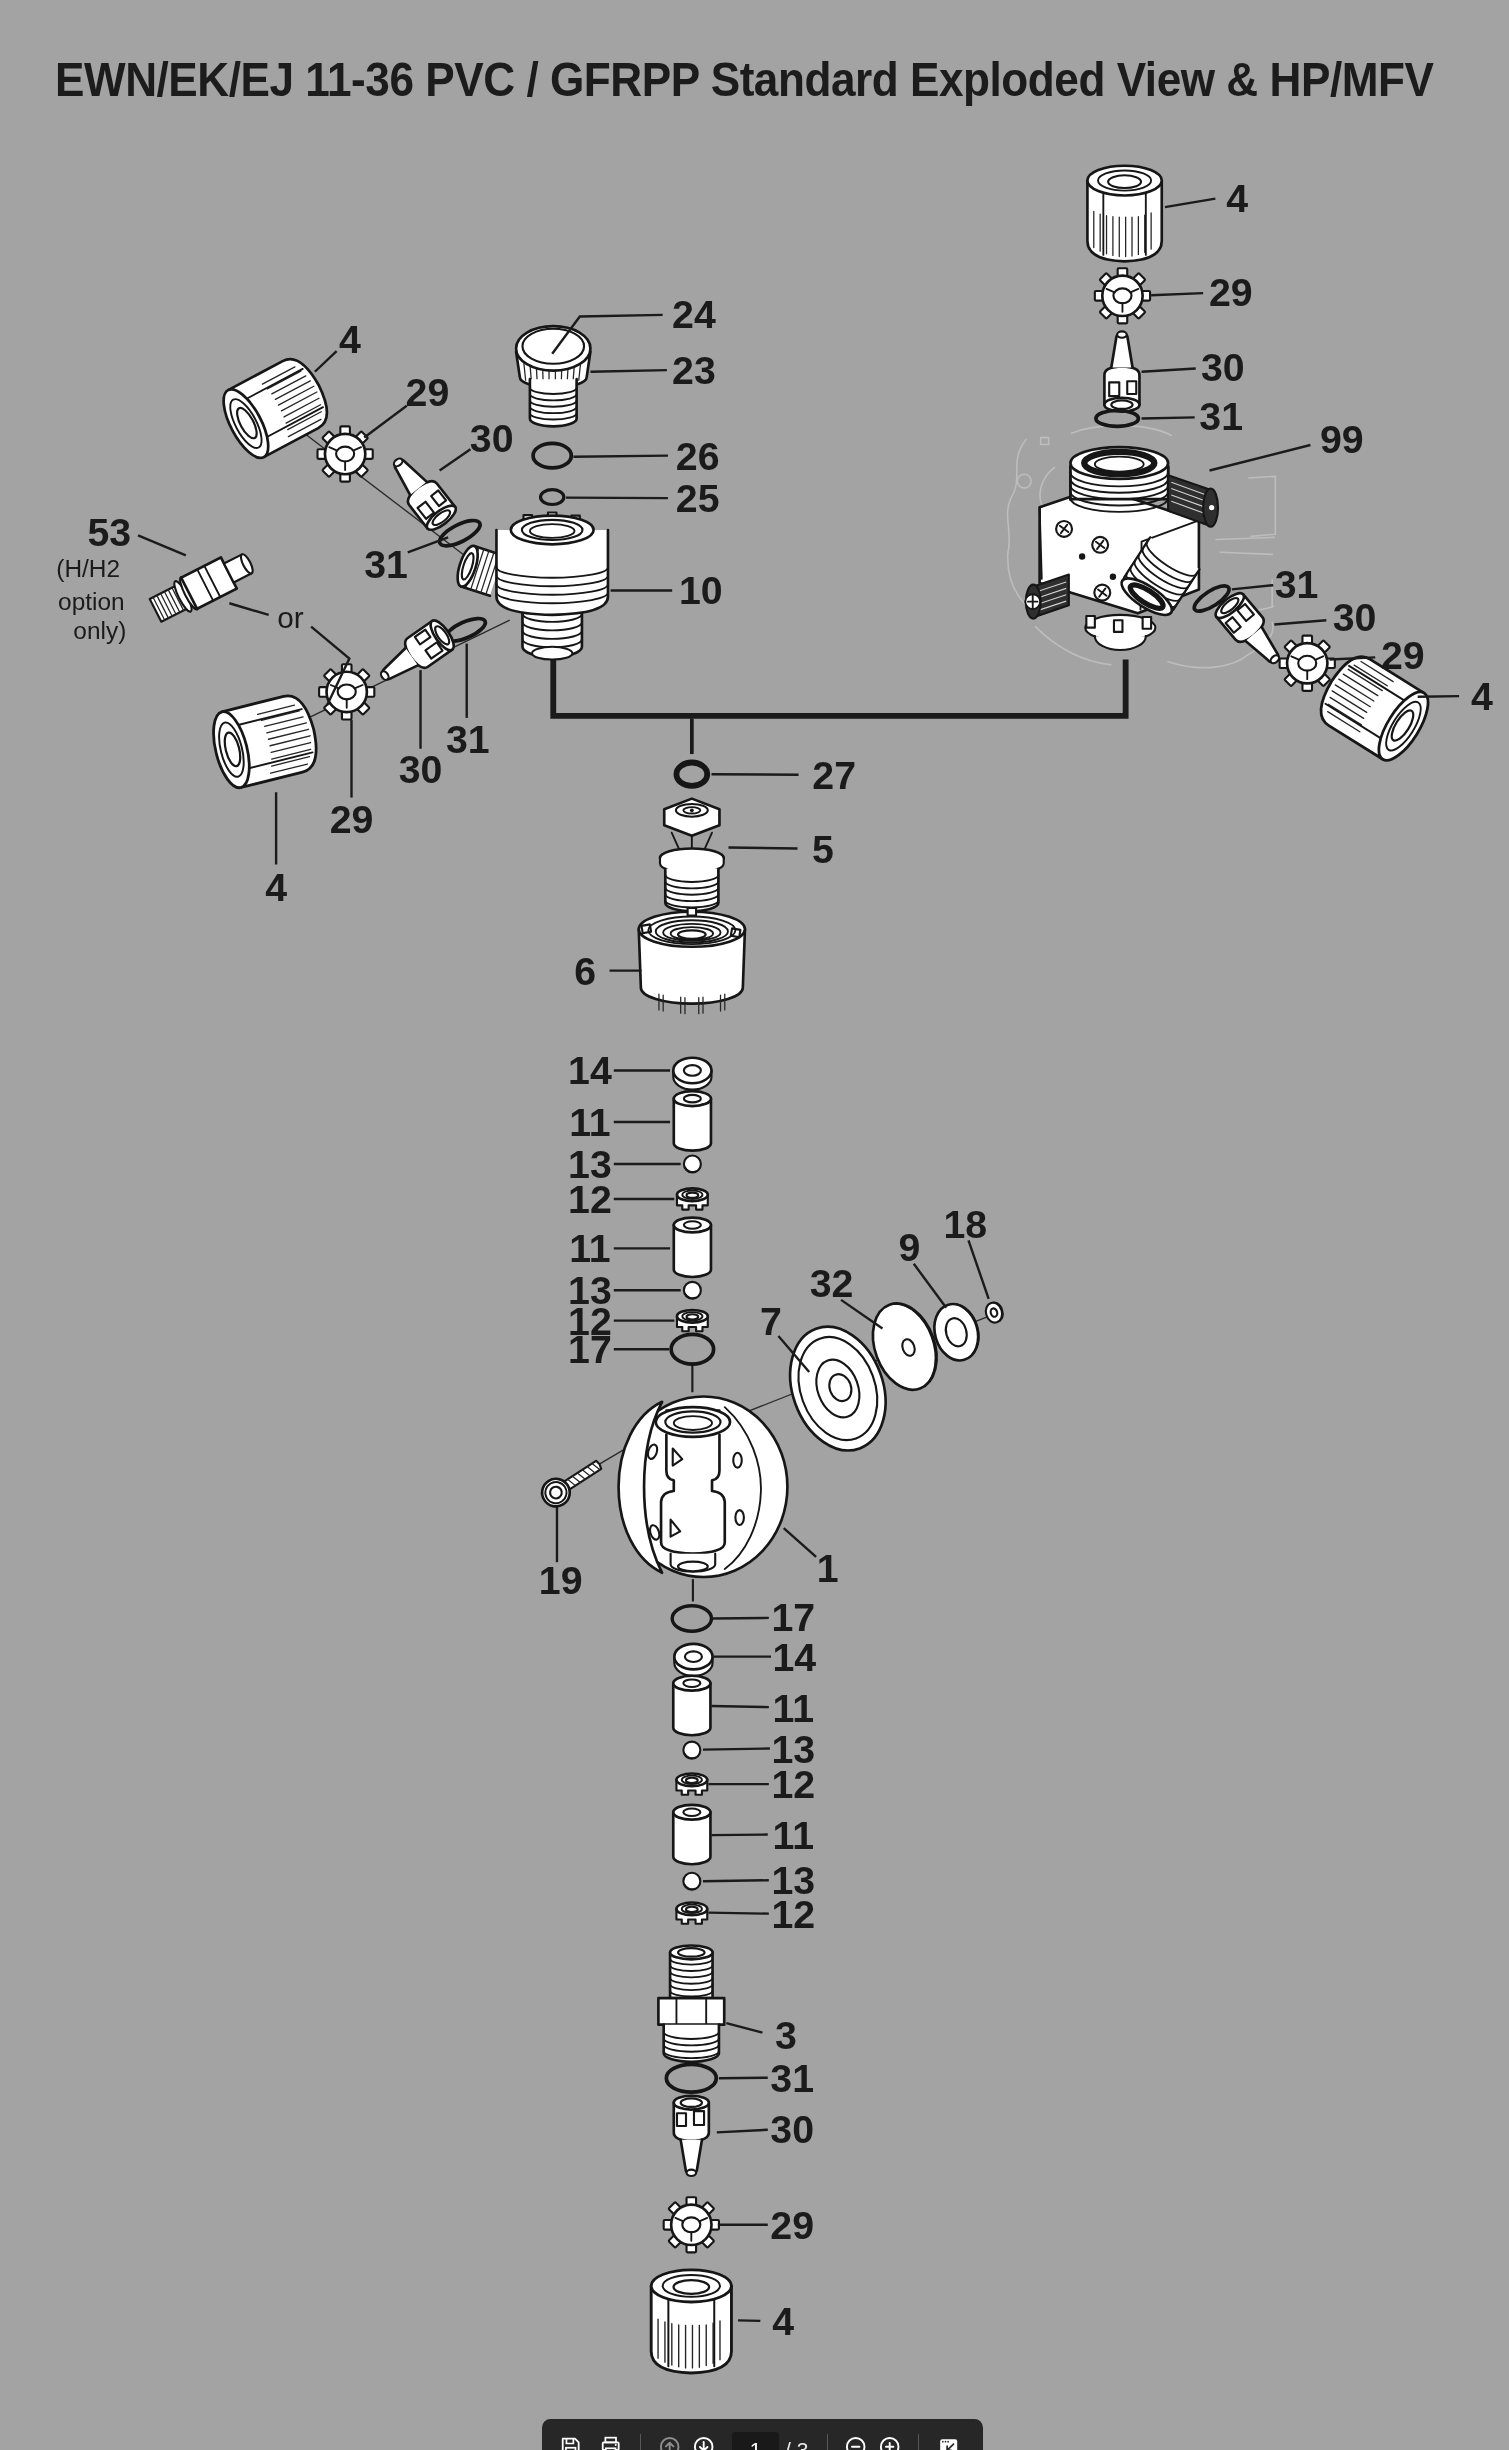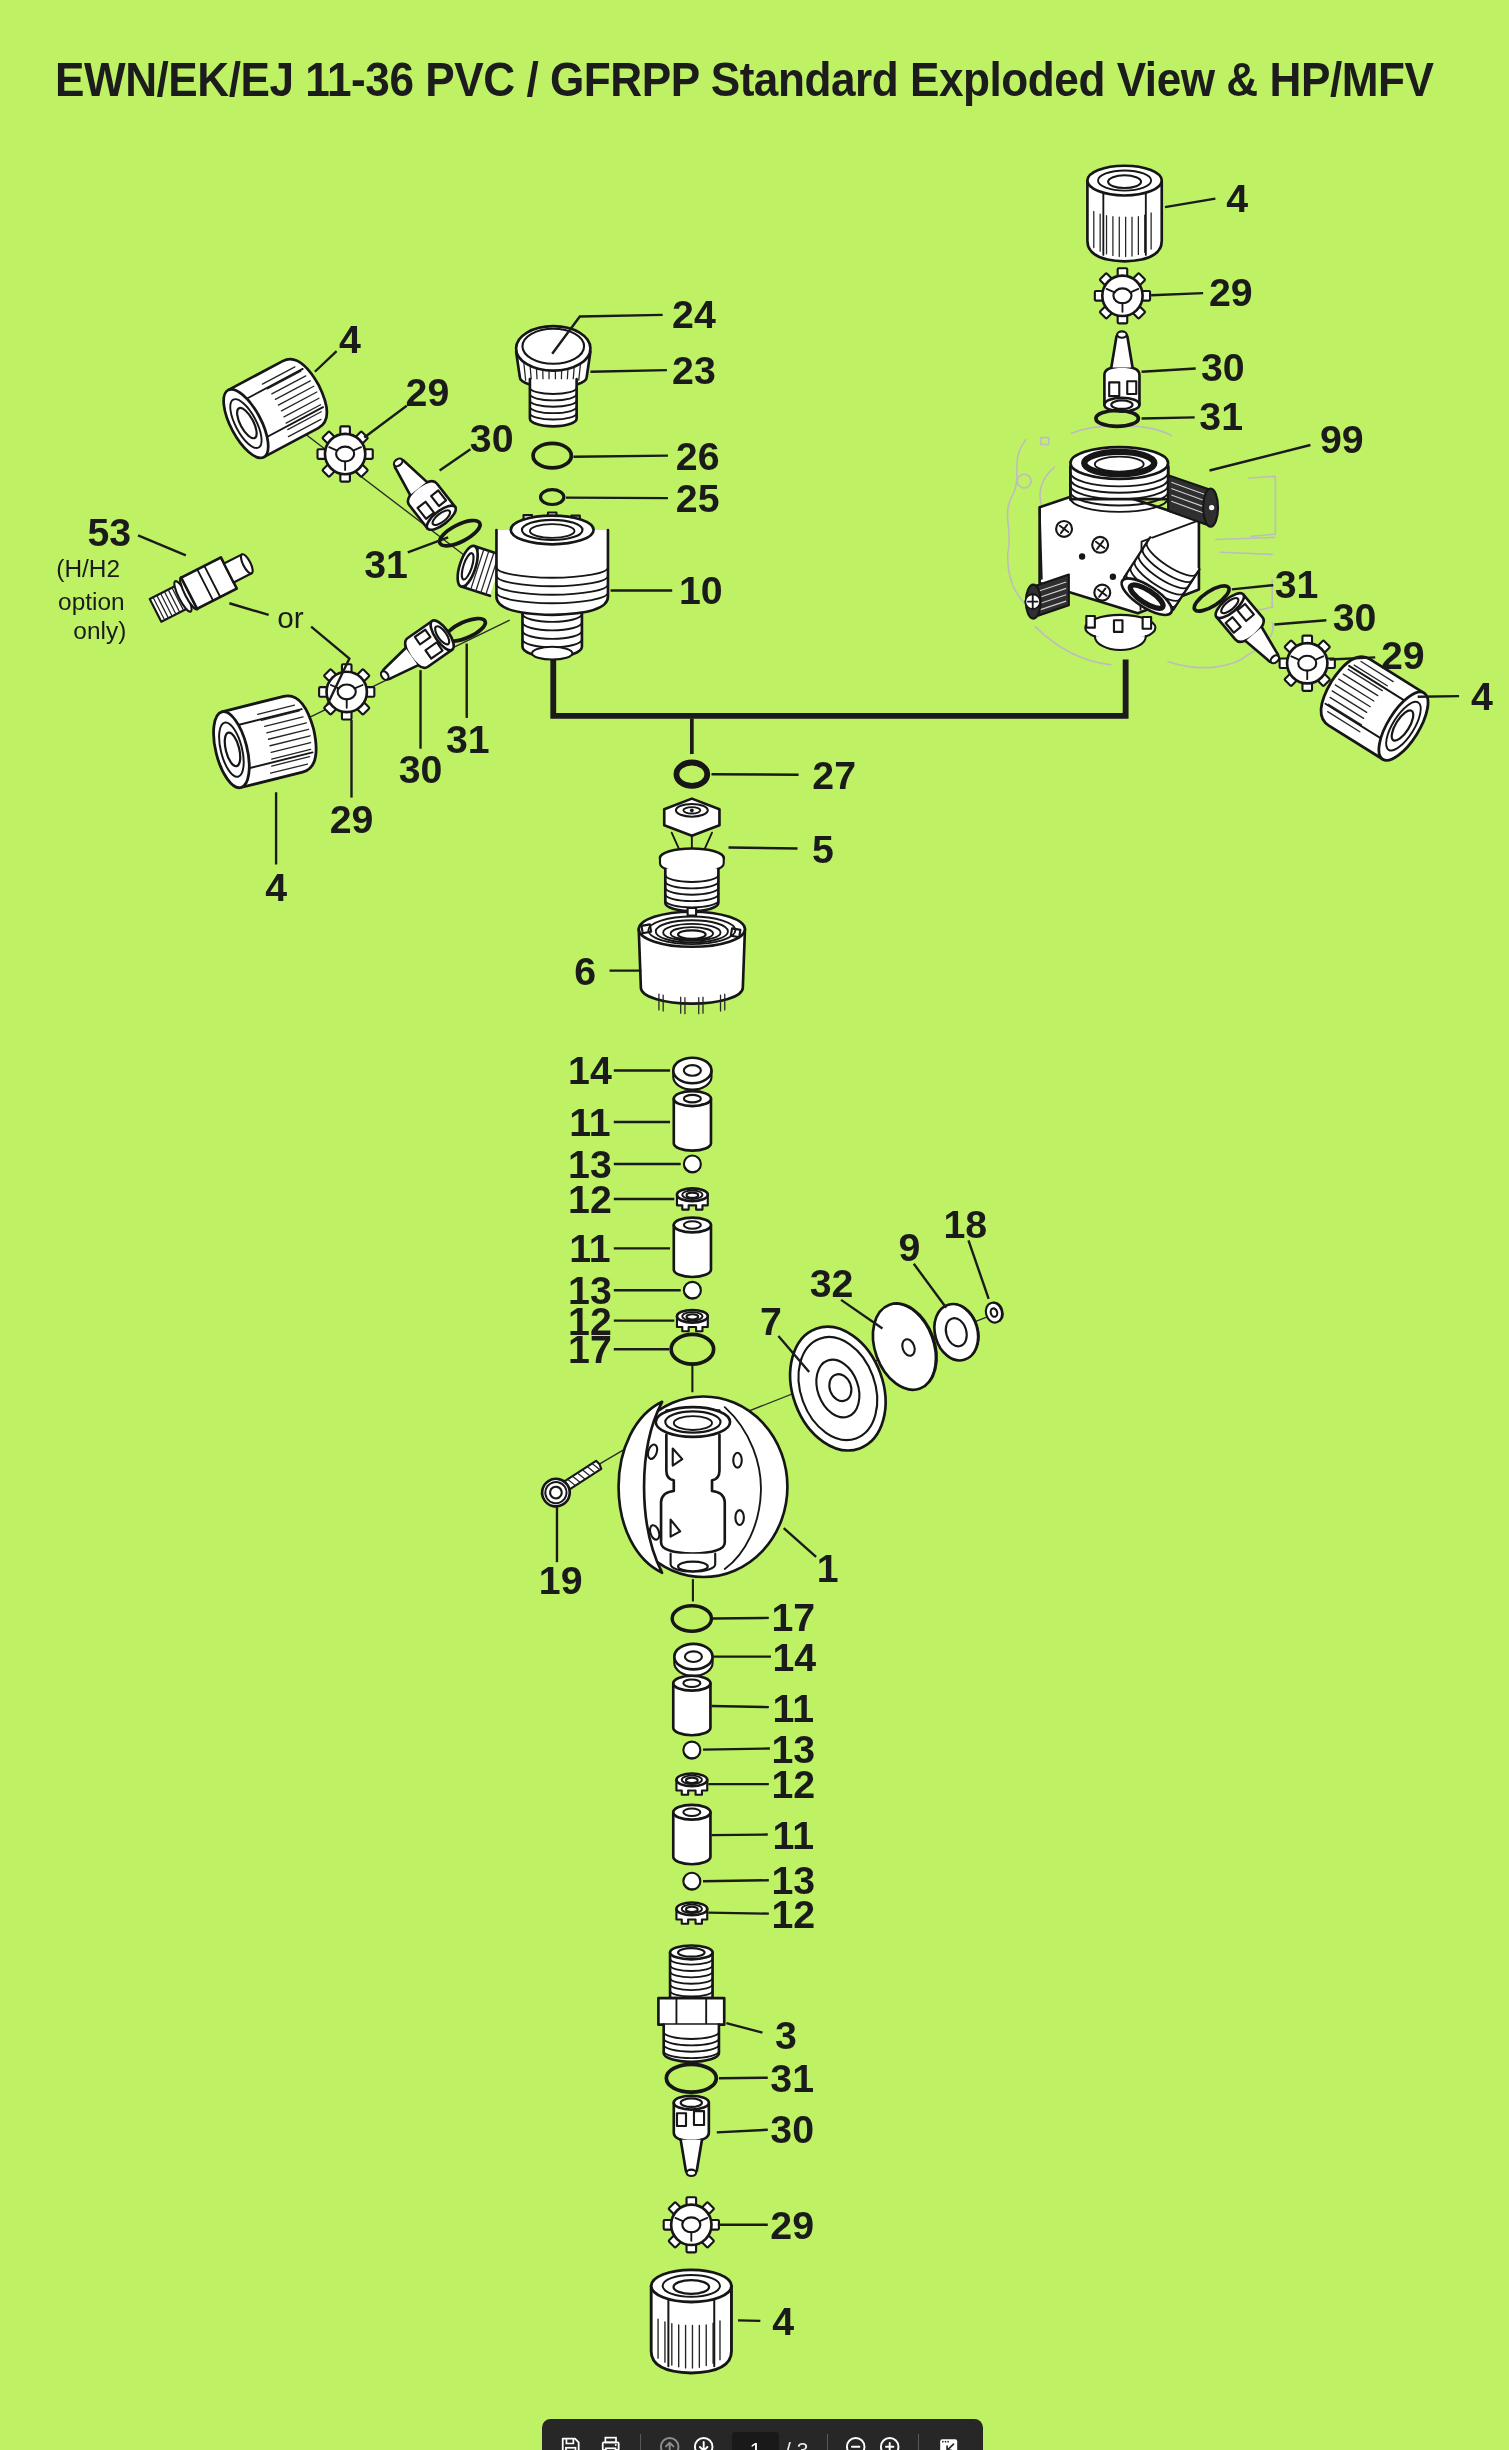--- a/index.html
+++ b/index.html
@@ -1,20 +1,20 @@
 <!DOCTYPE html>
 <html style="font-size:8.5px"><head>
 <meta charset="utf-8">
 <style>
   html,body{margin:0;padding:0}
   body{
     width:1509px;height:2450px;overflow:hidden;position:relative;
     background:#ffffff;font-family:"Liberation Sans","DejaVu Sans",sans-serif;
   }
-  .page{position:absolute;inset:0;background:#bef264}
+  .page{position:absolute;inset:0;background:#a3a3a3}
   h1.title{
     position:absolute;left:55px;top:55px;margin:0;
     font-size:49px;font-weight:bold;letter-spacing:-0.5px;color:#1c1c1c;
     transform:scaleX(.9);transform-origin:left center;white-space:nowrap;line-height:1;
   }
   svg.diagram{position:absolute;left:0;top:0;display:block}
   
   .p{fill:#fff;stroke:#161616;stroke-width:5;stroke-linejoin:round;stroke-linecap:round}
   .p2{fill:#fff;stroke:#161616;stroke-width:4;stroke-linejoin:round;stroke-linecap:round}
   .ln{fill:none;stroke:#161616;stroke-width:3.5;stroke-linecap:round}

